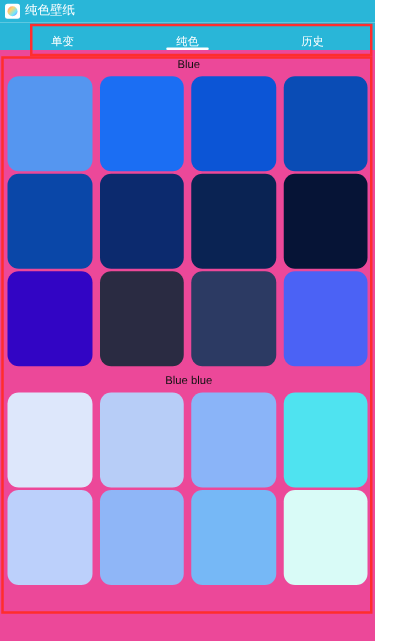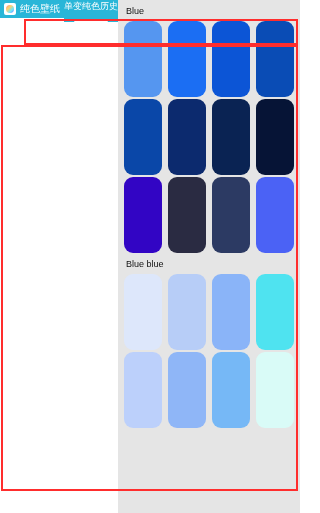--- a/index.html
+++ b/index.html
@@ -13,20 +13,21 @@
     font-family: "Liberation Sans", sans-serif;
     overflow: hidden;
     position: relative;
   }
   .app {
     width: 300px;
     height: 513px;
     position: relative;
     background: #ffffff;
     display: flex;
+    flex-direction: column;
   }
   
   .titlebar {
     height: 18px;
     background: #29b6d8;
     display: flex;
     align-items: center;
     padding: 0 4px;
     flex: none;
   }
@@ -57,21 +58,21 @@
   .tabs {
     height: 22px;
     background: #29b6d8;
     display: flex;
     flex: none;
     position: relative;
   }
   .tab {
     flex: 1;
     display: flex;
-    align-items: flex-start;
+    align-items: flex-end;
     justify-content: center;
     color: #ffffff;
     font-size: 9px;
     position: relative;
   }
   .tab.active .tab-label {
     font-weight: normal;
   }
   .tab-underline {
     position: absolute;
@@ -79,25 +80,26 @@
     left: 50%;
     transform: translateX(-50%);
     width: 34px;
     height: 2px;
     background: #ffffff;
     border-radius: 1px;
   }
   
   .content {
     flex: 1;
-    background: #e5e5e5;
+    background: #ec4899;
     overflow: hidden;
     position: relative;
     padding: 0 6px;
     box-sizing: border-box;
+    text-align: center;
   }
   .section-label {
     font-size: 9px;
     color: #111111;
     margin: 6px 0 4px 2px;
     line-height: 11px;
   }
   .swatch-grid {
     display: grid;
     grid-template-columns: repeat(4, 1fr);

